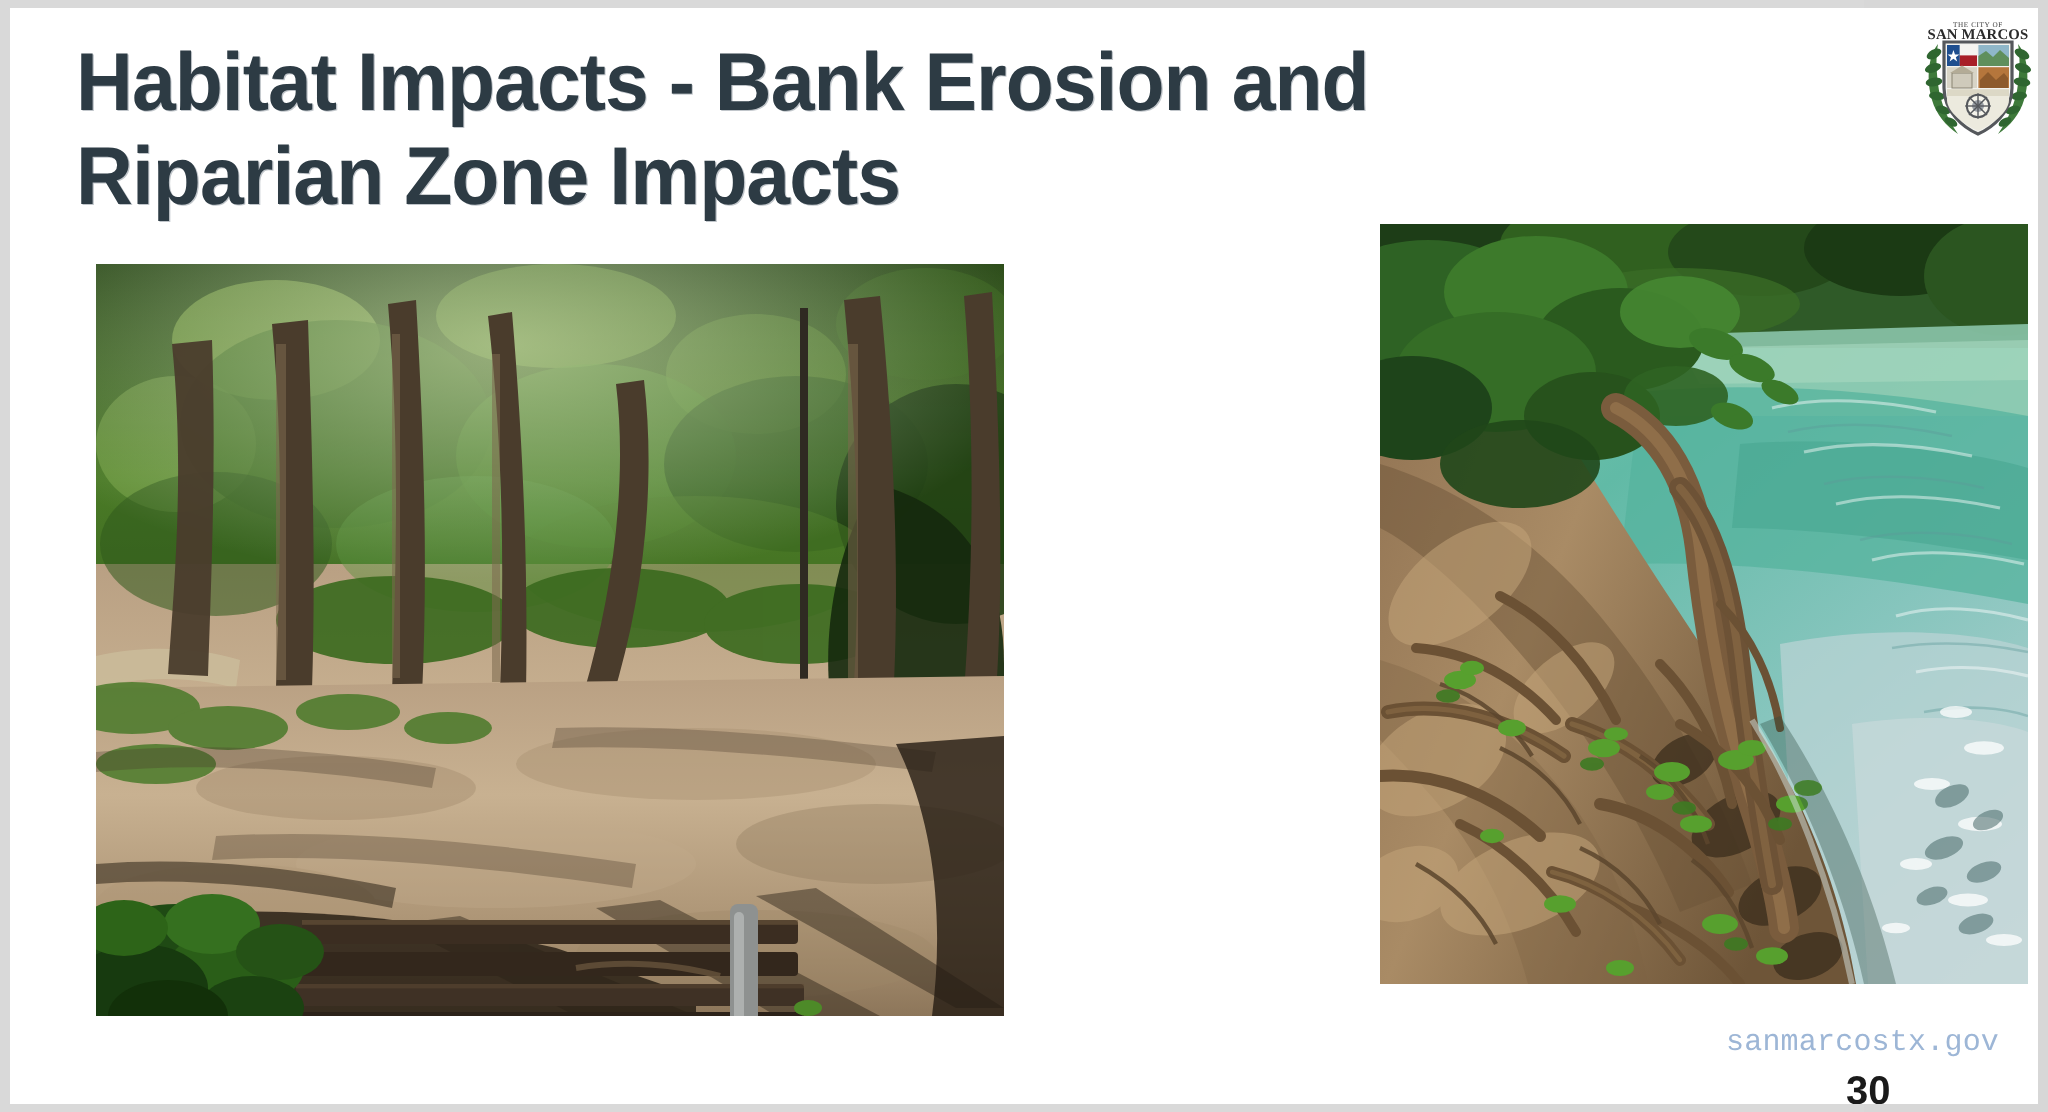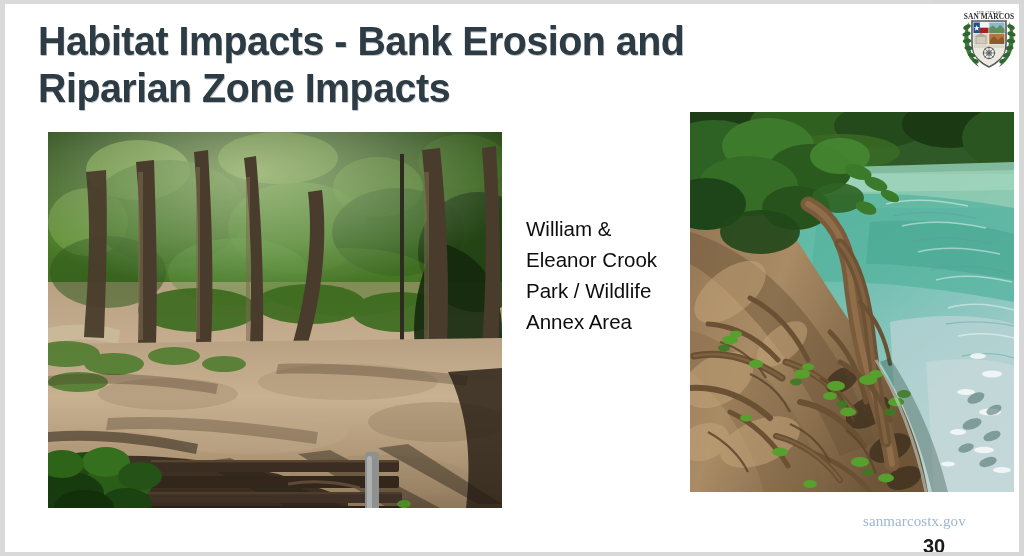--- a/index.html
+++ b/index.html
@@ -89,21 +89,21 @@
     font-size: 20.5px;
     line-height: 31px;
     color: #0d0d0d;
   }
 
   
   .footer-url {
     position: absolute;
     left: 858px;
     top: 509px;
-    font-family: Liberation Serif, serif;
+    font-family: Liberation Mono, monospace;
     font-size: 15px;
     color: #9db6d6;
     letter-spacing: 0.1px;
   }
   .footer-page {
     position: absolute;
     left: 918px;
     top: 531px;
     font-family: "Liberation Sans", sans-serif;
     font-weight: bold;
@@ -509,19 +509,18 @@
             <ellipse cx="178" cy="360" rx="6" ry="3.4"></ellipse>
           </g>
         </g>
 
         <path d="M186 248 C206 280 226 330 236 380" stroke="#d8e6e2" stroke-width="3" fill="none" opacity="0.5"></path>
 
         <path d="M190 250 C212 286 232 334 242 380 L258 380 C246 330 224 282 200 246 Z" fill="#2c4a40" opacity="0.35"></path>
       </svg>
     </div>
 
-    <div class="caption">William &amp; Eleanor Crook Park / Wildlife Annex Area</div>
 
     <div class="footer-url">sanmarcostx.gov</div>
     <div class="footer-page">30</div>
 
   </div>
 </div>
 
 </body></html>

